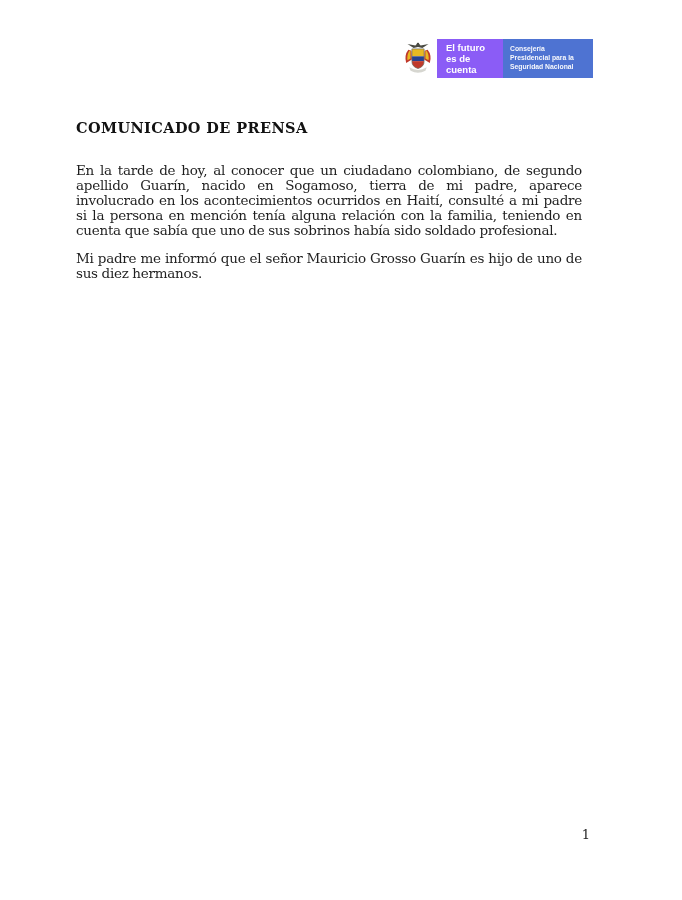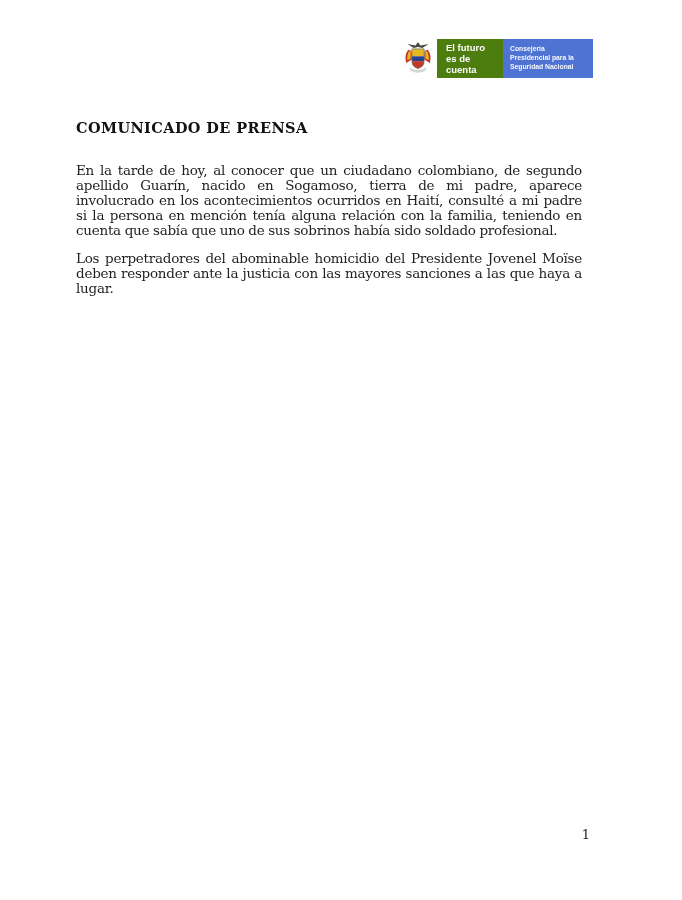--- a/index.html
+++ b/index.html
@@ -29,21 +29,21 @@
   .logo-arms {
     width: 39px;
     height: 39px;
     background: #ffffff;
     display: flex;
     align-items: center;
     justify-content: center;
   }
   .logo-primary {
     width: 66px;
-    background: #4d7c0f;
+    background: #8b5cf6;
     color: #ffffff;
     font-family: "Liberation Sans", sans-serif;
     font-weight: bold;
     font-size: 9.5px;
     line-height: 11px;
     display: flex;
     flex-direction: column;
     justify-content: center;
     padding-left: 9px;
   }
@@ -135,18 +135,18 @@
     </div>
     <div class="logo-secondary">
       <span>Consejería Presidencial para la Seguridad Nacional</span>
     </div>
   </div>
 
   <div class="content">
     <h1 class="doc-title">COMUNICADO DE PRENSA</h1>
 
     <p class="para">En la tarde de hoy, al conocer que un ciudadano colombiano, de segundo apellido Guarín, nacido en Sogamoso, tierra de mi padre, aparece involucrado en los acontecimientos ocurridos en Haití, consulté a mi padre si la persona en mención tenía alguna relación con la familia, teniendo en cuenta que sabía que uno de sus sobrinos había sido soldado profesional.</p>
-    <p class="para">Los perpetradores del abominable homicidio del Presidente Jovenel Moïse deben responder ante la justicia con las mayores sanciones a las que haya a lugar.</p>
+    <p class="para">Mi padre me informó que el señor Mauricio Grosso Guarín es hijo de uno de sus diez hermanos.</p>
 
   </div>
 
   <div class="page-number">1</div>
 </div>
 
 </body></html>

